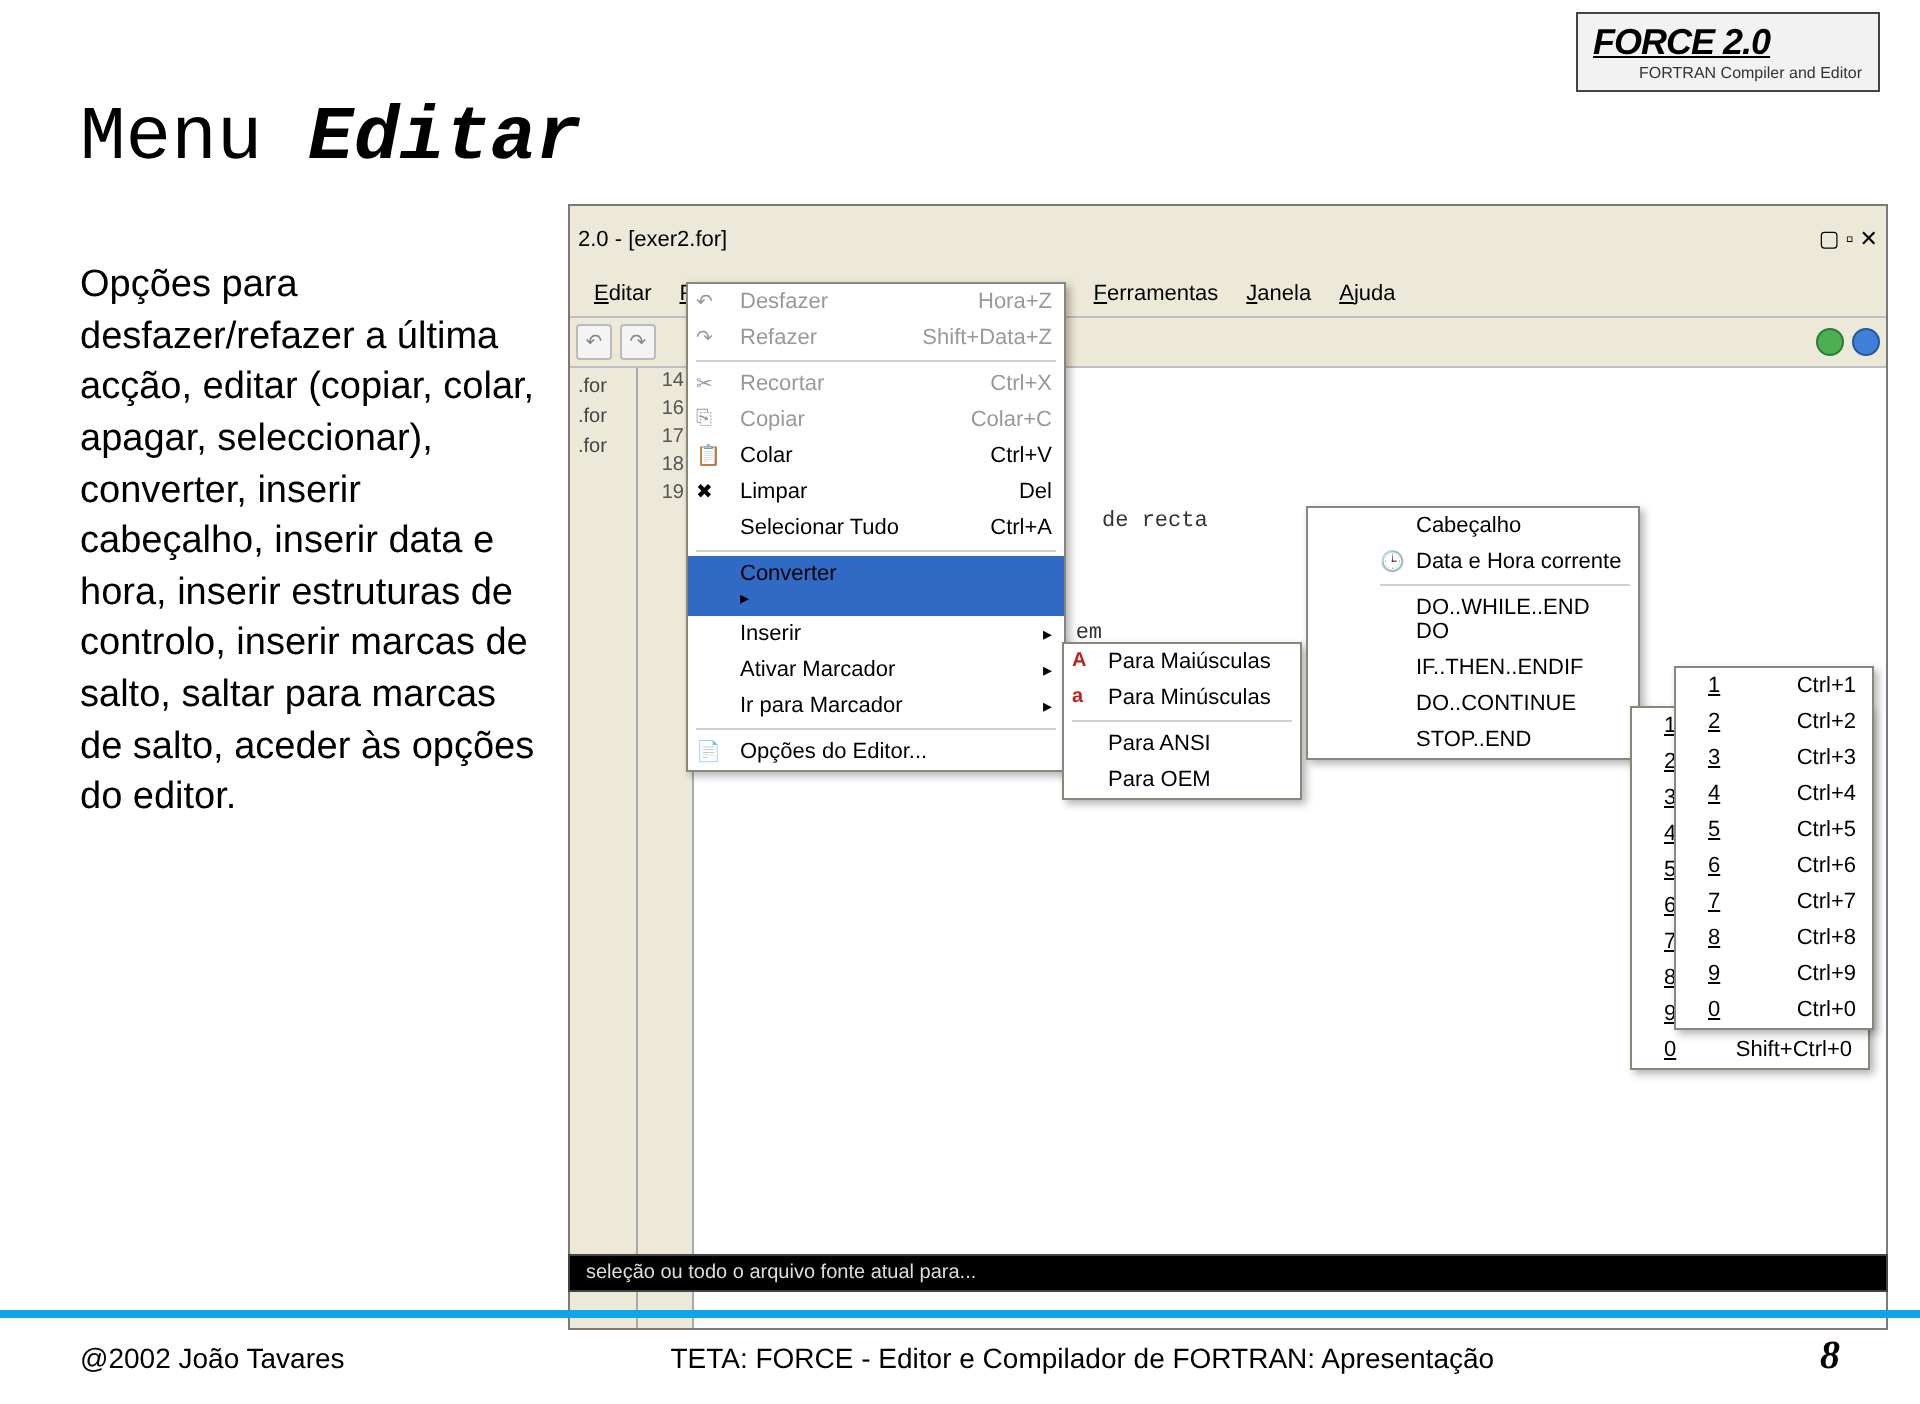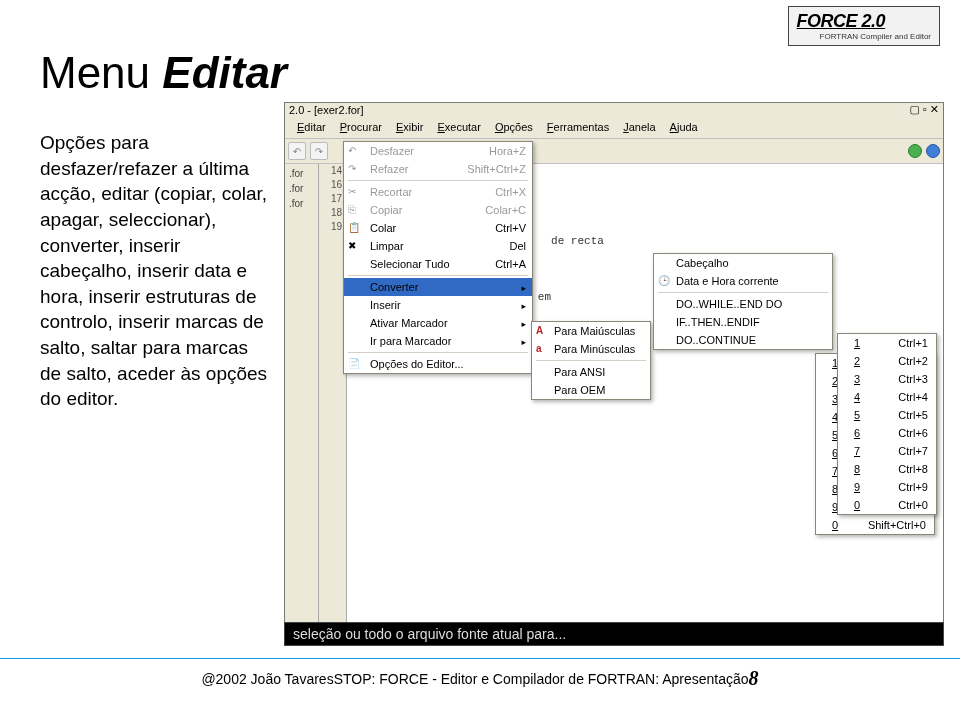--- a/index.html
+++ b/index.html
@@ -3,72 +3,72 @@
 <meta charset="utf-8">
 <style>
 * { box-sizing: border-box; margin: 0; padding: 0; }
 body { width: 960px; height: 702px; background: #fff; font-family: Arial, sans-serif; position: relative; overflow: hidden; }
 
 .logo-area { position: absolute; top: 6px; right: 20px; }
 .logo-box { border: 1px solid #444; padding: 4px 8px; background: #f2f2f2; }
 .logo-txt { font-weight: bold; font-size: 18px; font-style: italic; letter-spacing: -0.5px; text-decoration: underline; }
 .logo-sub { font-size: 8px; color: #333; padding-left: 23px; }
 
-.slide-title { position: absolute; top: 48px; left: 40px; font-size: 44px; font-family: Liberation Sans, sans-serif; }
+.slide-title { position: absolute; top: 48px; left: 40px; font-size: 38px; font-family: Liberation Mono, monospace; }
 .slide-title span:first-child { font-weight: normal; }
 .slide-title span:last-child { font-style: italic; }
 
 .body-text { position: absolute; top: 130px; left: 40px; width: 230px; font-size: 19px; line-height: 1.35; font-family: Arial, sans-serif; }
 
 
 .app { position: absolute; top: 102px; left: 284px; width: 660px; border: 1px solid #7a7a7a; background: #ece9d8; font-family: Tahoma, Verdana, sans-serif; font-size: 11px; }
-.titlebar { background: #ece9d8; padding: 0 4px; display: flex; justify-content: space-between; align-items: center; }
+.titlebar { background: #ece9d8; padding: 10px 4px; display: flex; justify-content: space-between; align-items: center; }
 .menubar { background: #ece9d8; padding: 3px 6px; display: flex; gap: 2px; border-bottom: 1px solid #c0c0c0;}
 .menubar span { padding: 2px 6px; }
 .menubar span u { text-decoration: underline; }
 .toolbar { background: #ece9d8; padding: 3px; display: flex; gap: 4px; border-bottom: 1px solid #c0c0c0; align-items:center; }
 .tb-ico { width:18px; height:18px; border:1px solid #bbb; border-radius:2px; background:#f4f4f4; display:flex; align-items:center; justify-content:center; font-size:10px; color:#888;}
 .tb-green { width:14px; height:14px; background:#4caf50; border-radius:50%; border:1px solid #2e7d32;}
 .tb-blue { width:14px; height:14px; background:#3f7fd8; border-radius:50%; border:1px solid #2857a0;}
 
 .main-area { display: flex; height: 480px; background: #fff; }
 .sidebar { width: 34px; background: #ece9d8; border-right: 1px solid #aaa; padding-top: 2px;}
 .sidebar div { padding: 2px 4px; font-size: 10px; color:#444; }
 .gutter { width: 28px; background: #ece9d8; border-right: 1px solid #aaa; text-align: right; padding-right: 4px; }
 .gutter div { font-size: 10px; color: #555; line-height: 14px; }
 .code { flex: 1; padding-left: 6px; position: relative; font-family: 'Courier New', monospace; font-size: 11px; line-height: 14px; white-space: pre; color: #333; }
 
 
 .menu-drop { position: absolute; top: 38px; left: 58px; width: 190px; background: #fff; border: 1px solid #8a867a; box-shadow: 2px 2px 4px rgba(0,0,0,0.3); z-index: 5; }
 .menu-drop .mi { display: flex; justify-content: space-between; padding: 3px 6px 3px 26px; position: relative; color:#999; }
 .menu-drop .mi.en { color:#000;}
 .menu-drop .sep { height: 1px; background: #d4d0c8; margin: 2px 4px; }
-.menu-drop .hi { background: #316ac5; color: #fff; }
+.menu-drop .hi { background: #316ac5; color: #fff; flex-direction: column; }
 .menu-drop .ico { position:absolute; left:4px; top:3px; width:14px; height:14px; font-size:10px; }
 .menu-drop .arrow { font-size:9px; }
 
 .sub1 { position: absolute; top: 218px; left: 246px; width: 120px; background: #fff; border: 1px solid #8a867a; box-shadow: 2px 2px 4px rgba(0,0,0,0.3); z-index: 6; }
 .sub1 .mi { padding: 3px 8px 3px 22px; position:relative; }
 .sub1 .ico{ position:absolute; left:4px; top:3px; font-size:10px;}
 .sub1 .sep { height:1px; background:#d4d0c8; margin:2px 4px;}
 
-.sub2 { position: absolute; top: 150px; left: 368px; width: 180px; background: #fff; border: 1px solid #8a867a; box-shadow: 2px 2px 4px rgba(0,0,0,0.3); z-index: 7; }
+.sub2 { position: absolute; top: 150px; left: 368px; width: 167px; background: #fff; border: 1px solid #8a867a; box-shadow: 2px 2px 4px rgba(0,0,0,0.3); z-index: 7; padding-left: 32px; }
 .sub2 .mi { padding: 3px 8px 3px 22px; position:relative; }
 .sub2 .sep { height:1px; background:#d4d0c8; margin:2px 4px;}
 .sub2 .ico{ position:absolute; left:4px; top:3px; font-size:10px; color:#c33;}
 
 .sub3 { position: absolute; top: 250px; left: 530px; width: 120px; background: #fff; border: 1px solid #8a867a; box-shadow: 2px 2px 4px rgba(0,0,0,0.3); z-index: 8; }
 .sub3 .mi { display:flex; justify-content:space-between; padding: 3px 8px 3px 16px; }
 
 .sub4 { position: absolute; top: 230px; right: 6px; width: 100px; background: #fff; border: 1px solid #8a867a; box-shadow: 2px 2px 4px rgba(0,0,0,0.3); z-index: 8; }
 .sub4 .mi { display:flex; justify-content:space-between; padding: 3px 8px 3px 16px; }
 
-.statusbar { position:absolute; bottom:56px; left:284px; width:660px; background:#000; border:1px solid #444; padding:3px 8px; font-size:14px; color:#ddd; font-family: Tahoma, sans-serif;}
-
-.footer { position: absolute; bottom: 12px; left: 0; width: 100%; padding: 0 40px; display: flex; justify-content: center; align-items: center; border-top: 1px solid #0ea5e9; padding-top: 8px; font-size: 14px; }
+.statusbar { position:absolute; bottom:56px; left:284px; width:660px; background:#000; border:1px solid #444; padding:3px 8px; font-size:10px; color:#ddd; font-family: Tahoma, sans-serif;}
+
+.footer { position: absolute; bottom: 12px; left: 0; width: 100%; padding: 0 40px; display: flex; justify-content: space-between; align-items: center; border-top: 4px solid #0ea5e9; padding-top: 8px; font-size: 14px; }
 .footer .pg { font-weight: bold; font-style: italic; font-family: 'Times New Roman', serif; font-size:20px; }
 </style>
 </head>
 <body>
 
 <div class="logo-area">
   <div class="logo-box">
     <div class="logo-txt">FORCE 2.0</div>
     <div class="logo-sub">FORTRAN Compiler and Editor</div>
   </div>
@@ -133,21 +133,21 @@
 
   <div class="menu-drop" id="edit-menu">
       <div class="mi">
         <span class="ico">↶</span>
         <span>Desfazer</span>
         <span>Hora+Z</span>
       </div>
       <div class="mi">
         <span class="ico">↷</span>
         <span>Refazer</span>
-        <span>Shift+Ctrl+Z</span>
+        <span>Shift+Data+Z</span>
       </div>
       <div class="sep"></div>
       <div class="mi">
         <span class="ico">✂</span>
         <span>Recortar</span>
         <span>Ctrl+X</span>
       </div>
       <div class="mi">
         <span class="ico">⎘</span>
         <span>Copiar</span>
@@ -200,20 +200,21 @@
       <div class="mi">Para OEM</div>
     </div>
 
   <div class="sub2" id="sub-ins">
       <div class="mi">Cabeçalho</div>
       <div class="mi"><span class="ico">🕒</span>Data e Hora corrente</div>
       <div class="sep"></div>
       <div class="mi">DO..WHILE..END DO</div>
       <div class="mi">IF..THEN..ENDIF</div>
       <div class="mi">DO..CONTINUE</div>
+      <div class="mi">STOP..END</div>
     </div>
 
   <div class="sub3" id="sub-m1">
       <div class="mi">
         <span><u>1</u></span>
         <span>Shift+Ctrl+1</span>
       </div>
       <div class="mi">
         <span><u>2</u></span>
         <span>Shift+Ctrl+2</span>
@@ -292,15 +293,15 @@
         <span><u>0</u></span>
         <span>Ctrl+0</span>
       </div>
     </div>
 </div>
 
 <div class="statusbar">seleção ou todo o arquivo fonte atual para...</div>
 
 <div class="footer">
   <span>@2002 João Tavares</span>
-  <span>STOP: FORCE - Editor e Compilador de FORTRAN: Apresentação</span>
+  <span>TETA: FORCE - Editor e Compilador de FORTRAN: Apresentação</span>
   <span class="pg">8</span>
 </div>
 
 </body></html>

